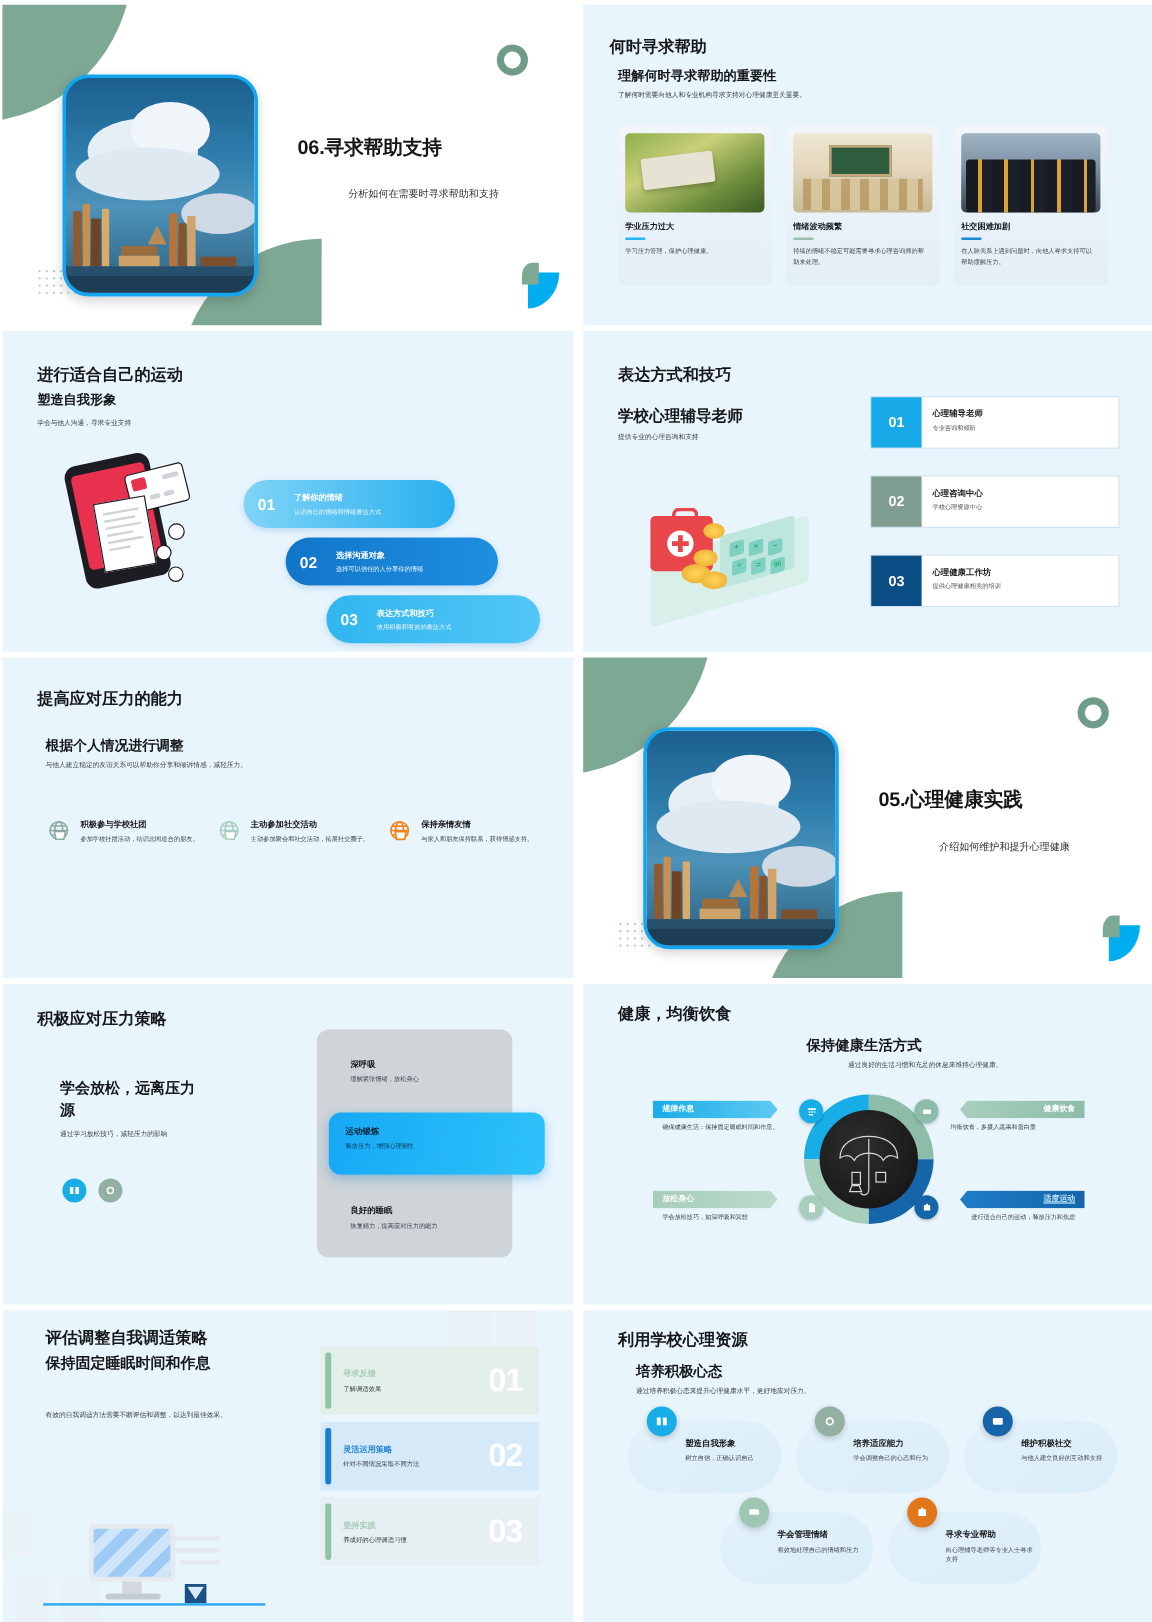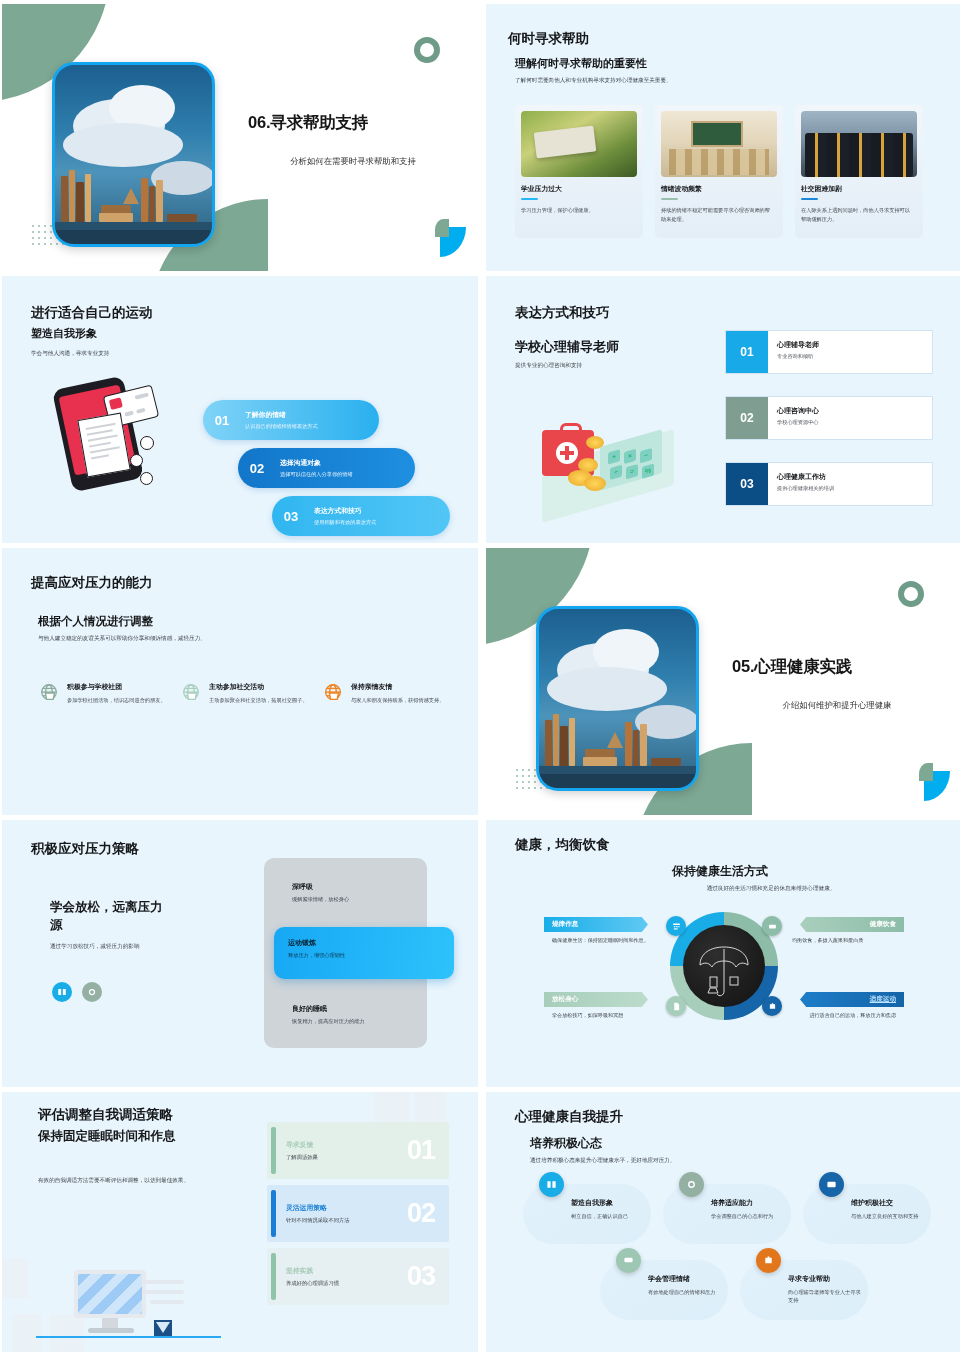--- a/index.html
+++ b/index.html
@@ -679,21 +679,21 @@
       <div class="bar" style="background:#8fc4a8;"></div>
       <div class="emeat">
         <div class="et" style="color:#a7cbb7;">坚持实践</div>
         <div class="ed">养成好的心理调适习惯</div>
       </div>
       <div class="enum">03</div>
     </div>
   </div>
 
   <div class="slide">
-    <div class="s-head" style="left:29px;top:16px;">心理健康自我提升</div>
+    <div class="s-head" style="left:29px;top:16px;">利用学校心理资源</div>
     <div class="s-sub" style="left:44px;top:43px;font-size:12px;">培养积极心态</div>
     <div class="s-desc" style="left:44px;top:64px;width:300px;">通过培养积极心态来提升心理健康水平，更好地应对压力。</div>
 
     <div class="bub" style="left:37px;top:92px;">
       <div class="bico" style="background:#19ade8;">
         <svg width="11" height="11" viewBox="0 0 24 24" fill="#fff">
             <path d="M3 5h7v14H3zM14 5h7v14h-7z"></path>
           </svg>
       </div>
       <div class="bmeat">

